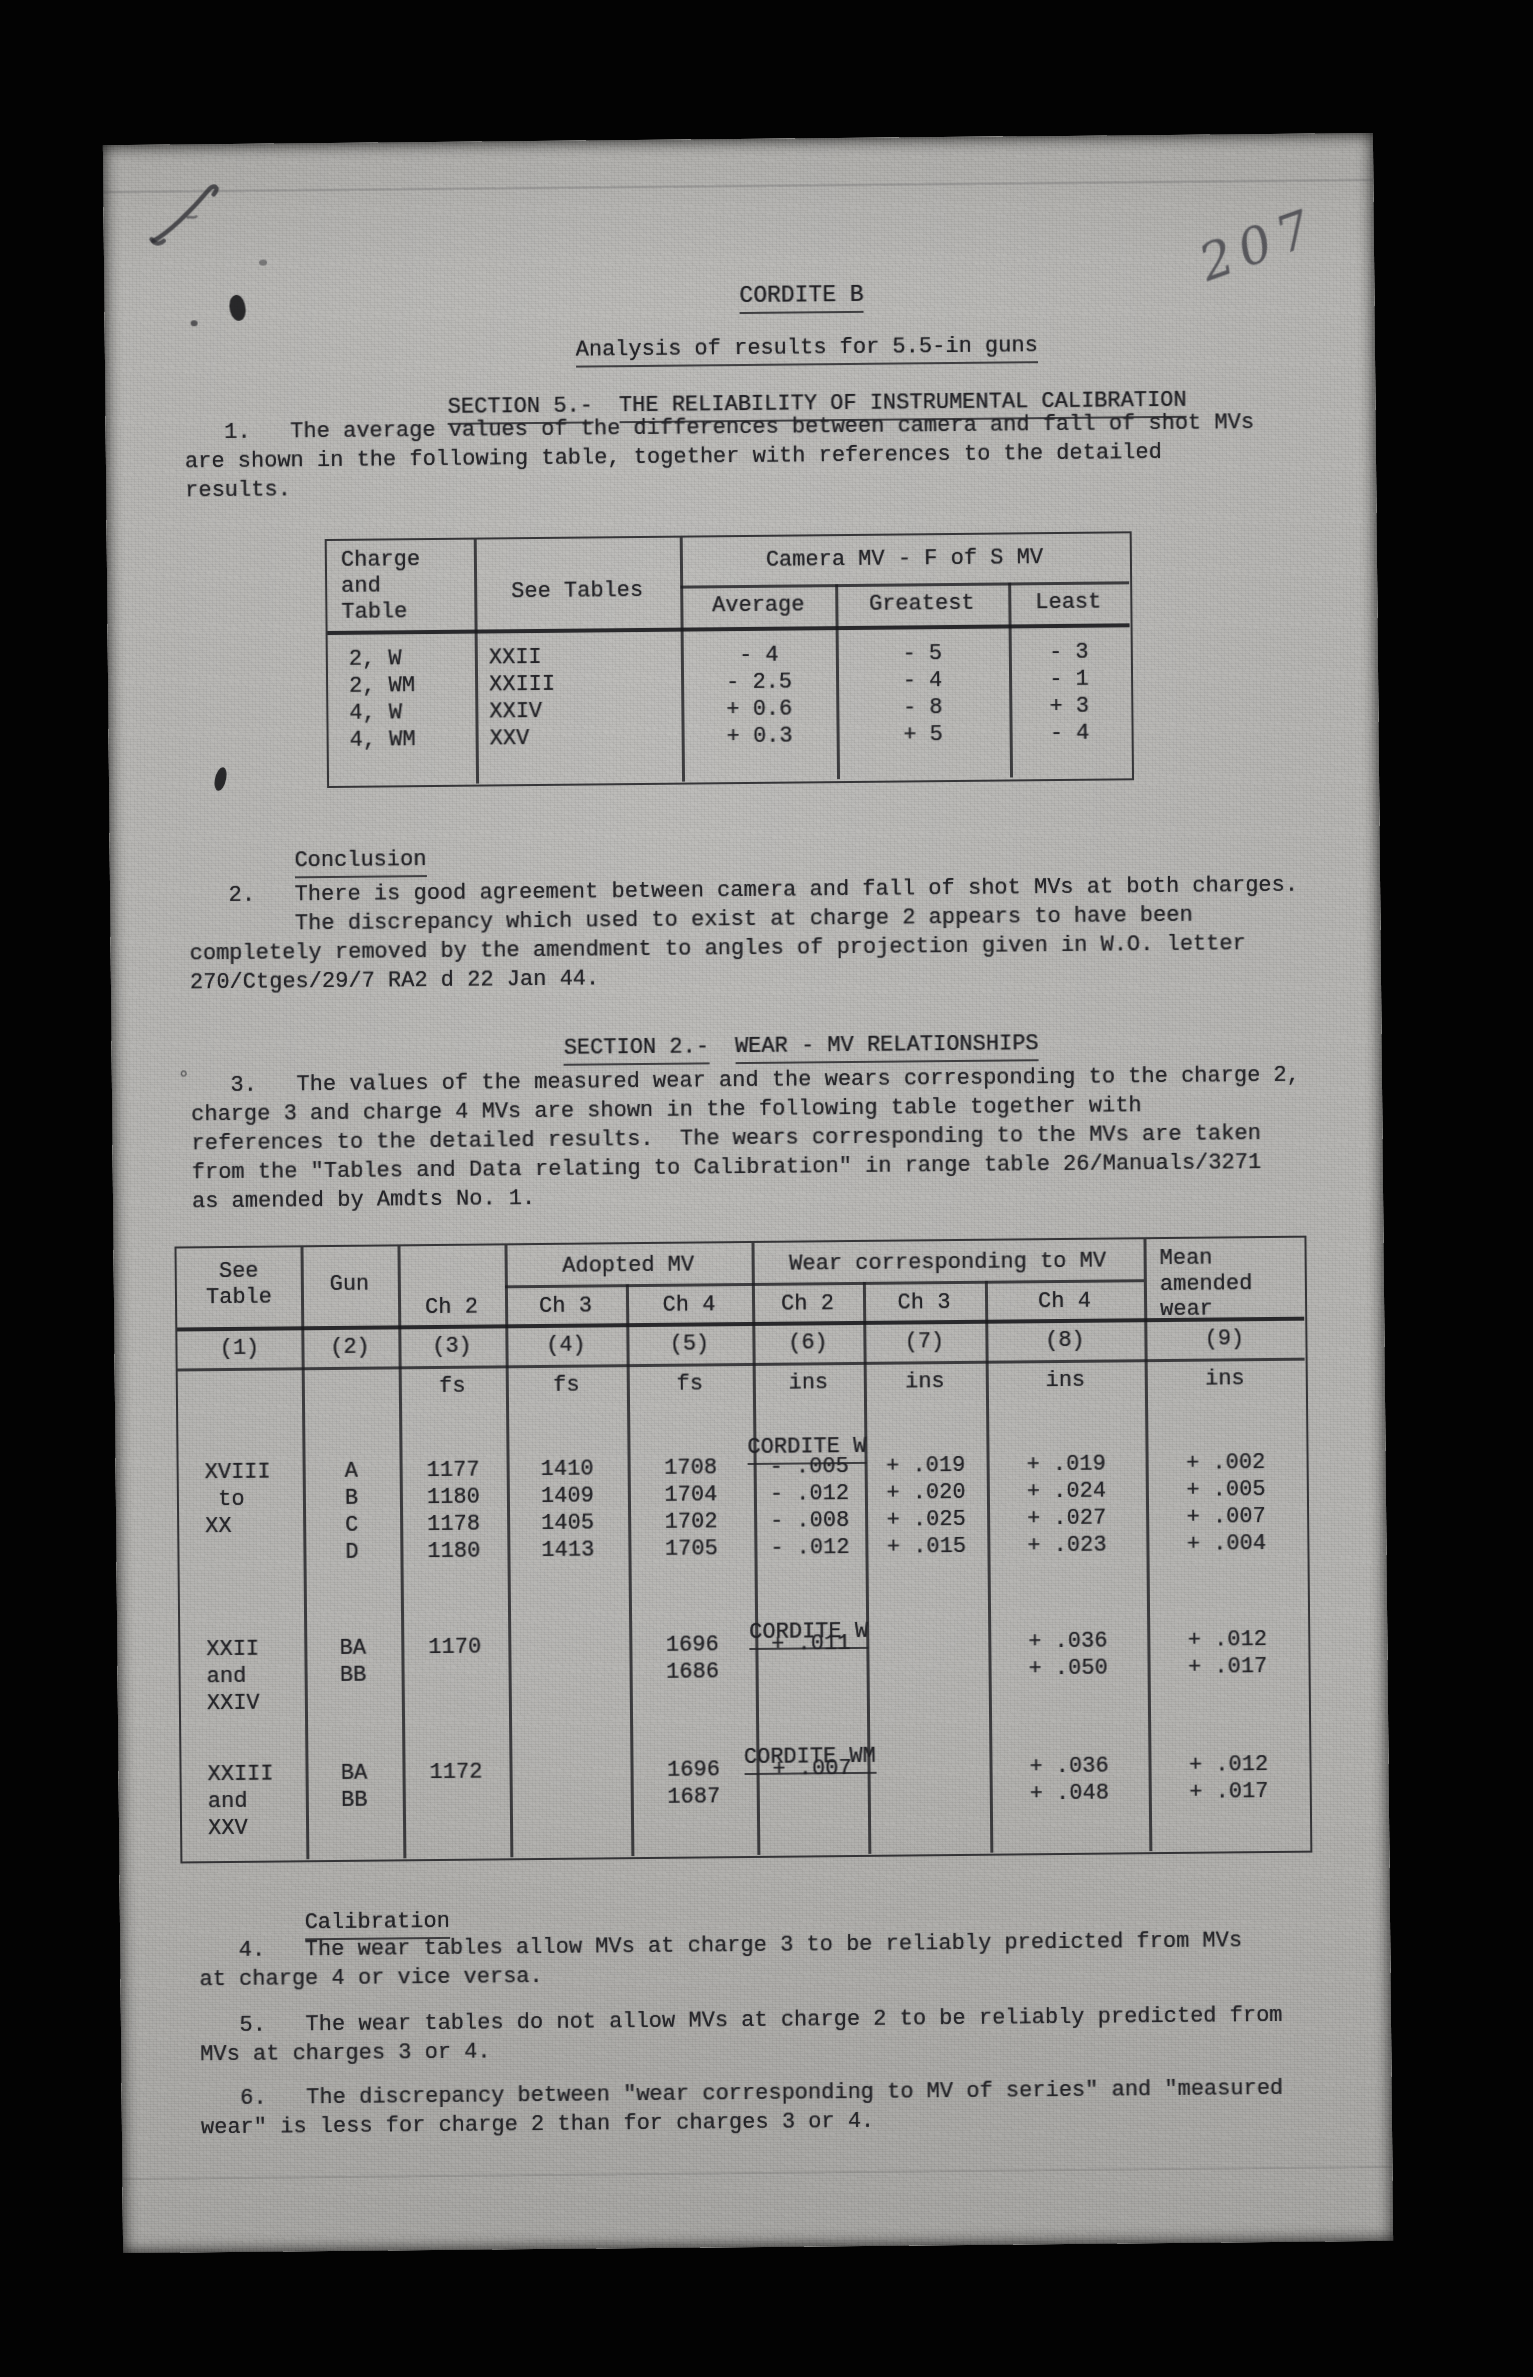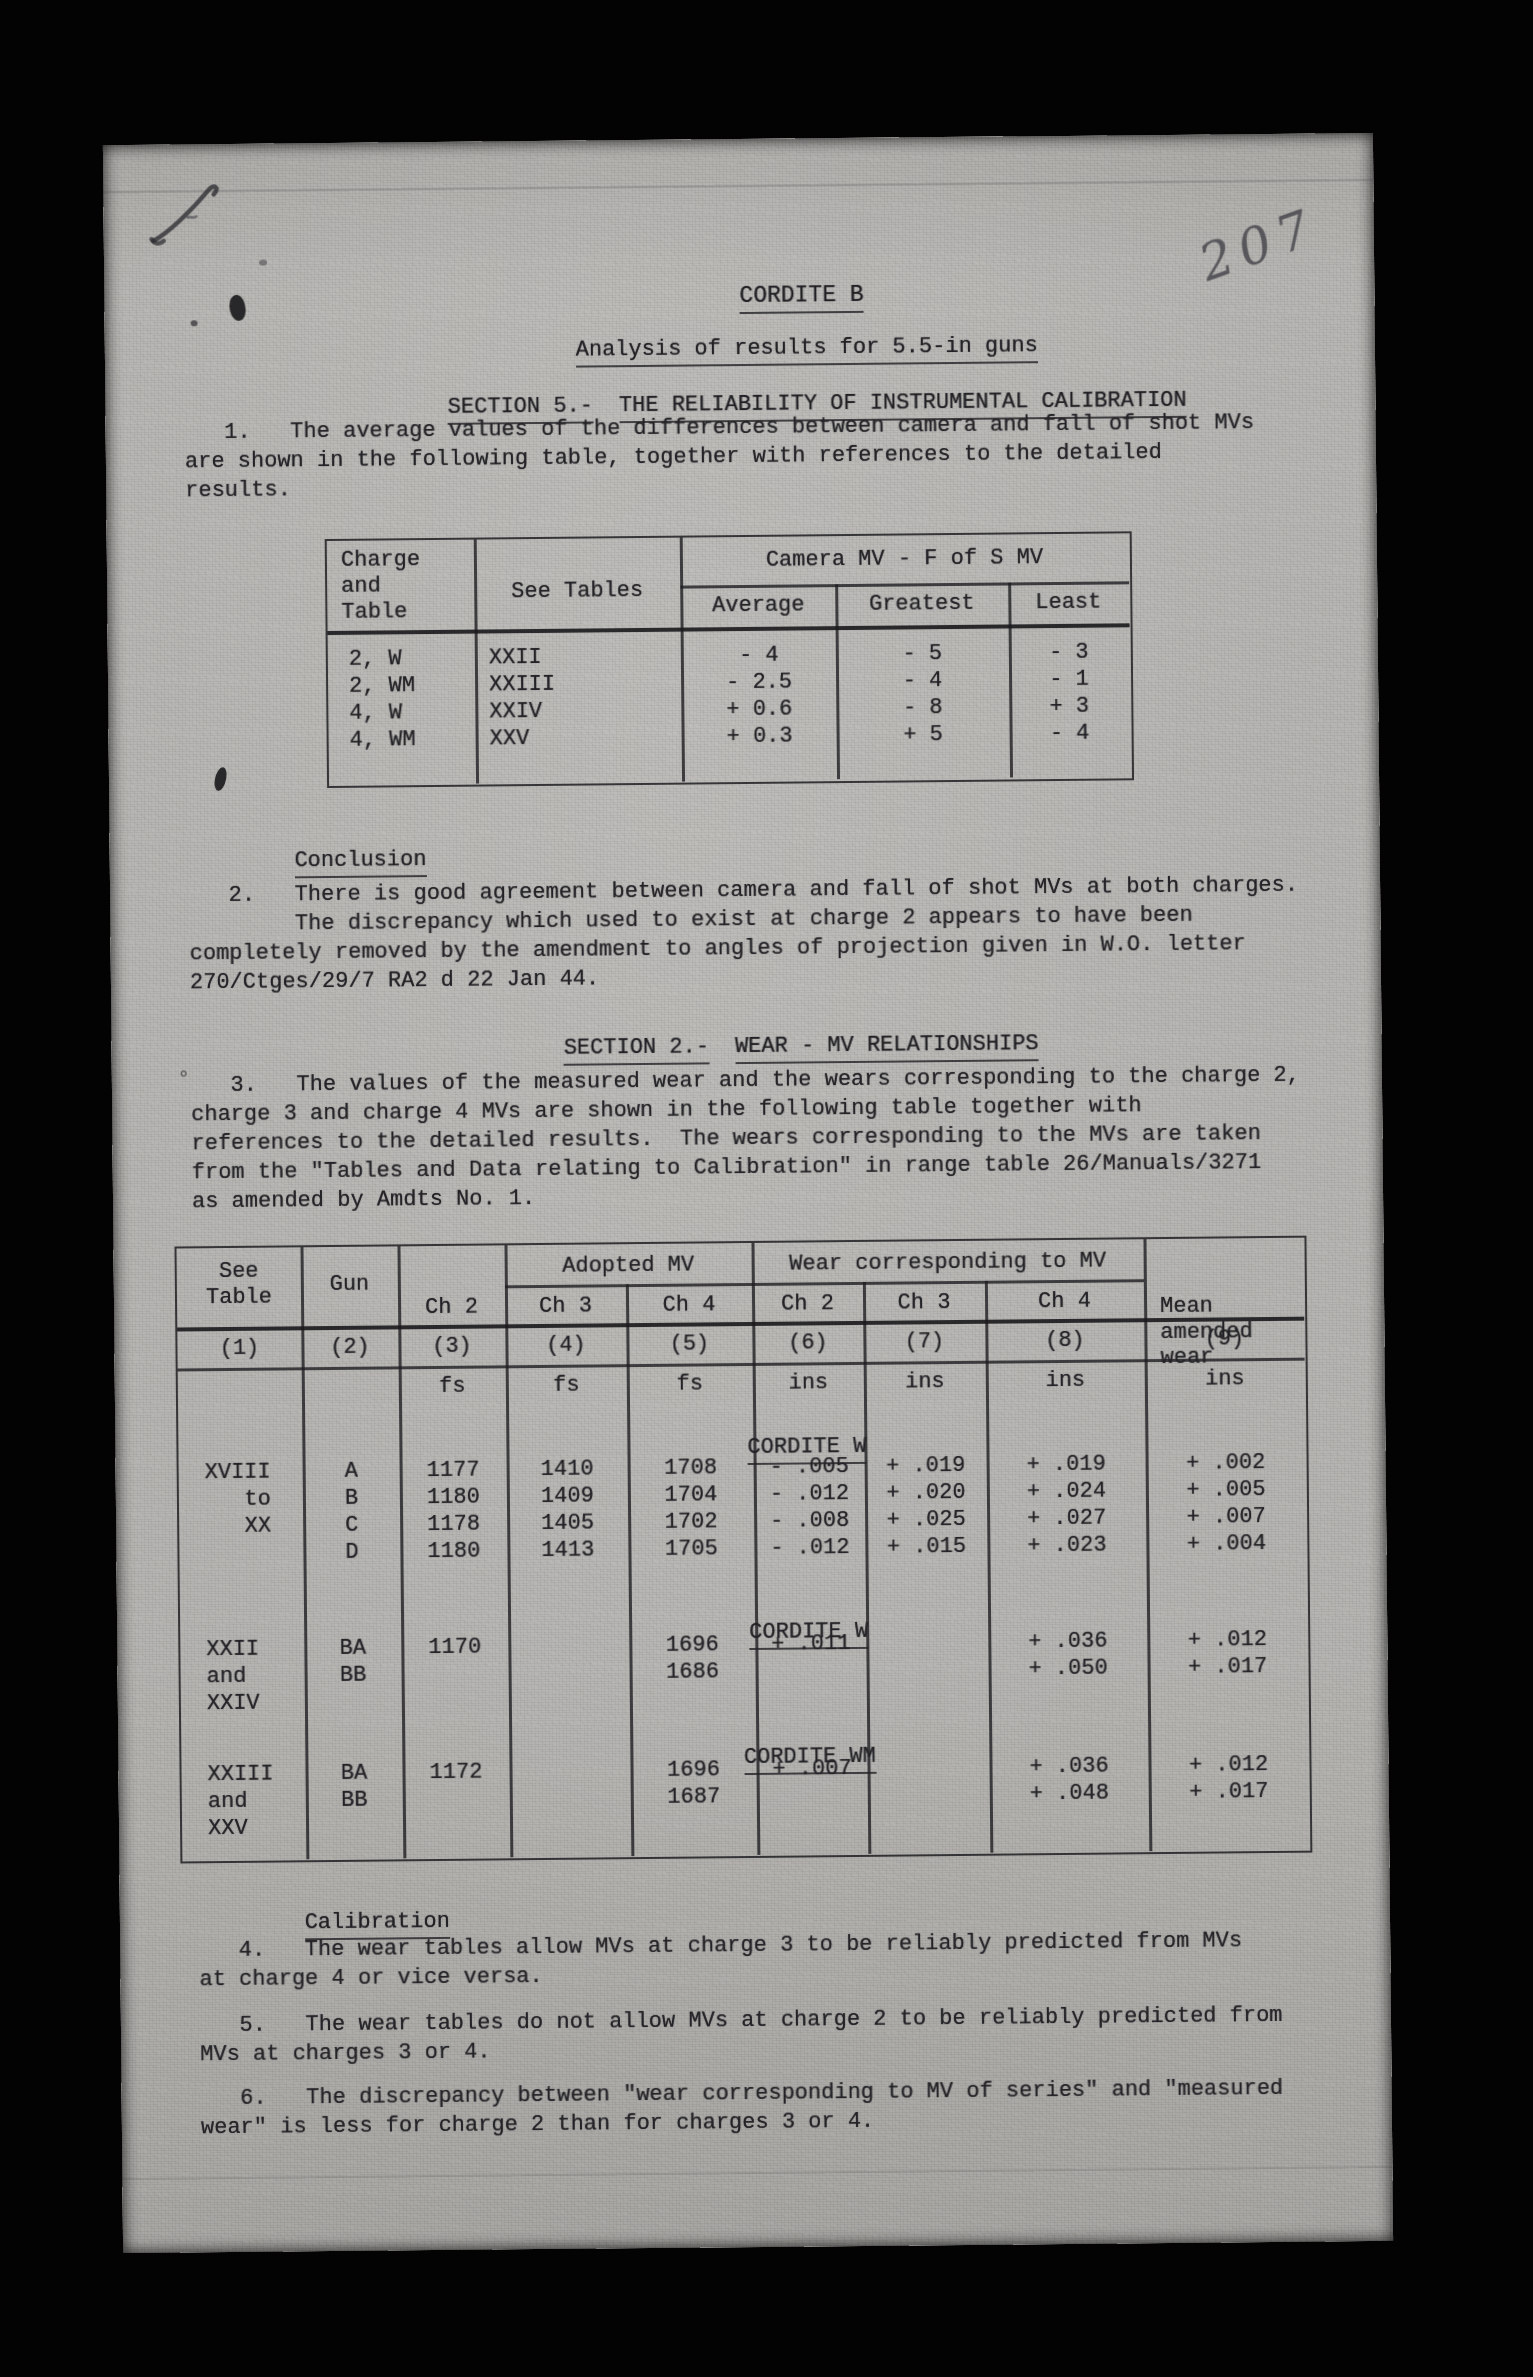--- a/index.html
+++ b/index.html
@@ -126,21 +126,21 @@
         <div class="vl" style="left:686px;top:40px;height:572px;"></div>
         <div class="vl" style="left:808px;top:40px;height:572px;"></div>
         <div class="hl" style="left:328px;top:40px;width:639px;"></div>
         <div class="hl thick" style="left:0;top:79px;width:1127px;"></div>
         <div class="hl" style="left:0;top:120px;width:1127px;"></div>
 
         <div class="cell" style="left:0;width:124px;top:10.6px;"><div class="ln">See</div><div class="ln">Table</div></div>
         <div class="cell" style="left:124px;width:97px;top:24.6px;">Gun</div>
         <div class="cell" style="left:328px;width:247px;top:8.8px;">Adopted MV</div>
         <div class="cell" style="left:575px;width:392px;top:8.8px;">Wear corresponding to MV</div>
-        <div class="cell" style="left:983px;top:7px;text-align:left;line-height:25.5px;margin-top:48px;"><div class="ln">Mean</div><div class="ln">amended</div><div class="ln">wear</div></div>
+        <div class="cell" style="left:983px;top:7px;text-align:left;line-height:25.5px;"><div class="ln">Mean</div><div class="ln">amended</div><div class="ln">wear</div></div>
 
         <div class="cell" style="left:221px;width:107px;top:49px;">Ch 2</div>
         <div class="cell" style="left:328px;width:121px;top:49px;">Ch 3</div>
         <div class="cell" style="left:449px;width:126px;top:49px;">Ch 4</div>
         <div class="cell" style="left:575px;width:111px;top:49px;">Ch 2</div>
         <div class="cell" style="left:686px;width:122px;top:49px;">Ch 3</div>
         <div class="cell" style="left:808px;width:159px;top:49px;">Ch 4</div>
 
         <div class="cell" style="left:0;width:124px;top:88px;">(1)</div>
         <div class="cell" style="left:124px;width:97px;top:88px;">(2)</div>
@@ -156,21 +156,21 @@
         <div class="cell" style="left:328px;width:121px;top:128px;">fs</div>
         <div class="cell" style="left:449px;width:126px;top:128px;">fs</div>
         <div class="cell" style="left:575px;width:111px;top:128px;">ins</div>
         <div class="cell" style="left:686px;width:122px;top:128px;">ins</div>
         <div class="cell" style="left:808px;width:159px;top:128px;">ins</div>
         <div class="cell" style="left:967px;width:160px;top:128px;">ins</div>
 
         <div class="sec-title" style="top:167px;">
           <span class="u">CORDITE W</span>
         </div>
-        <div class="cell lh31" style="left:26px;top:211px;text-align:right;"><div class="ln">XVIII</div><div class="ln"> to</div><div class="ln">XX</div></div>
+        <div class="cell lh31" style="left:26px;top:211px;text-align:left;"><div class="ln">XVIII</div><div class="ln"> to</div><div class="ln">XX</div></div>
         <div class="cell lh31" style="left:124px;width:97px;top:211px;"><div class="ln">A</div><div class="ln">B</div><div class="ln">C</div><div class="ln">D</div></div>
         <div class="cell lh31" style="left:221px;width:107px;top:211px;"><div class="ln">1177</div><div class="ln">1180</div><div class="ln">1178</div><div class="ln">1180</div></div>
         <div class="cell lh31" style="left:328px;width:121px;top:211px;"><div class="ln">1410</div><div class="ln">1409</div><div class="ln">1405</div><div class="ln">1413</div></div>
         <div class="cell lh31" style="left:449px;width:126px;top:211px;"><div class="ln">1708</div><div class="ln">1704</div><div class="ln">1702</div><div class="ln">1705</div></div>
         <div class="cell lh31" style="left:575px;width:111px;top:211px;"><div class="ln">- .005</div><div class="ln">- .012</div><div class="ln">- .008</div><div class="ln">- .012</div></div>
         <div class="cell lh31" style="left:686px;width:122px;top:211px;"><div class="ln">+ .019</div><div class="ln">+ .020</div><div class="ln">+ .025</div><div class="ln">+ .015</div></div>
         <div class="cell lh31" style="left:808px;width:159px;top:211px;"><div class="ln">+ .019</div><div class="ln">+ .024</div><div class="ln">+ .027</div><div class="ln">+ .023</div></div>
         <div class="cell lh31" style="left:967px;width:160px;top:211px;"><div class="ln">+ .002</div><div class="ln">+ .005</div><div class="ln">+ .007</div><div class="ln">+ .004</div></div>
 
         <div class="sec-title" style="top:352px;">

